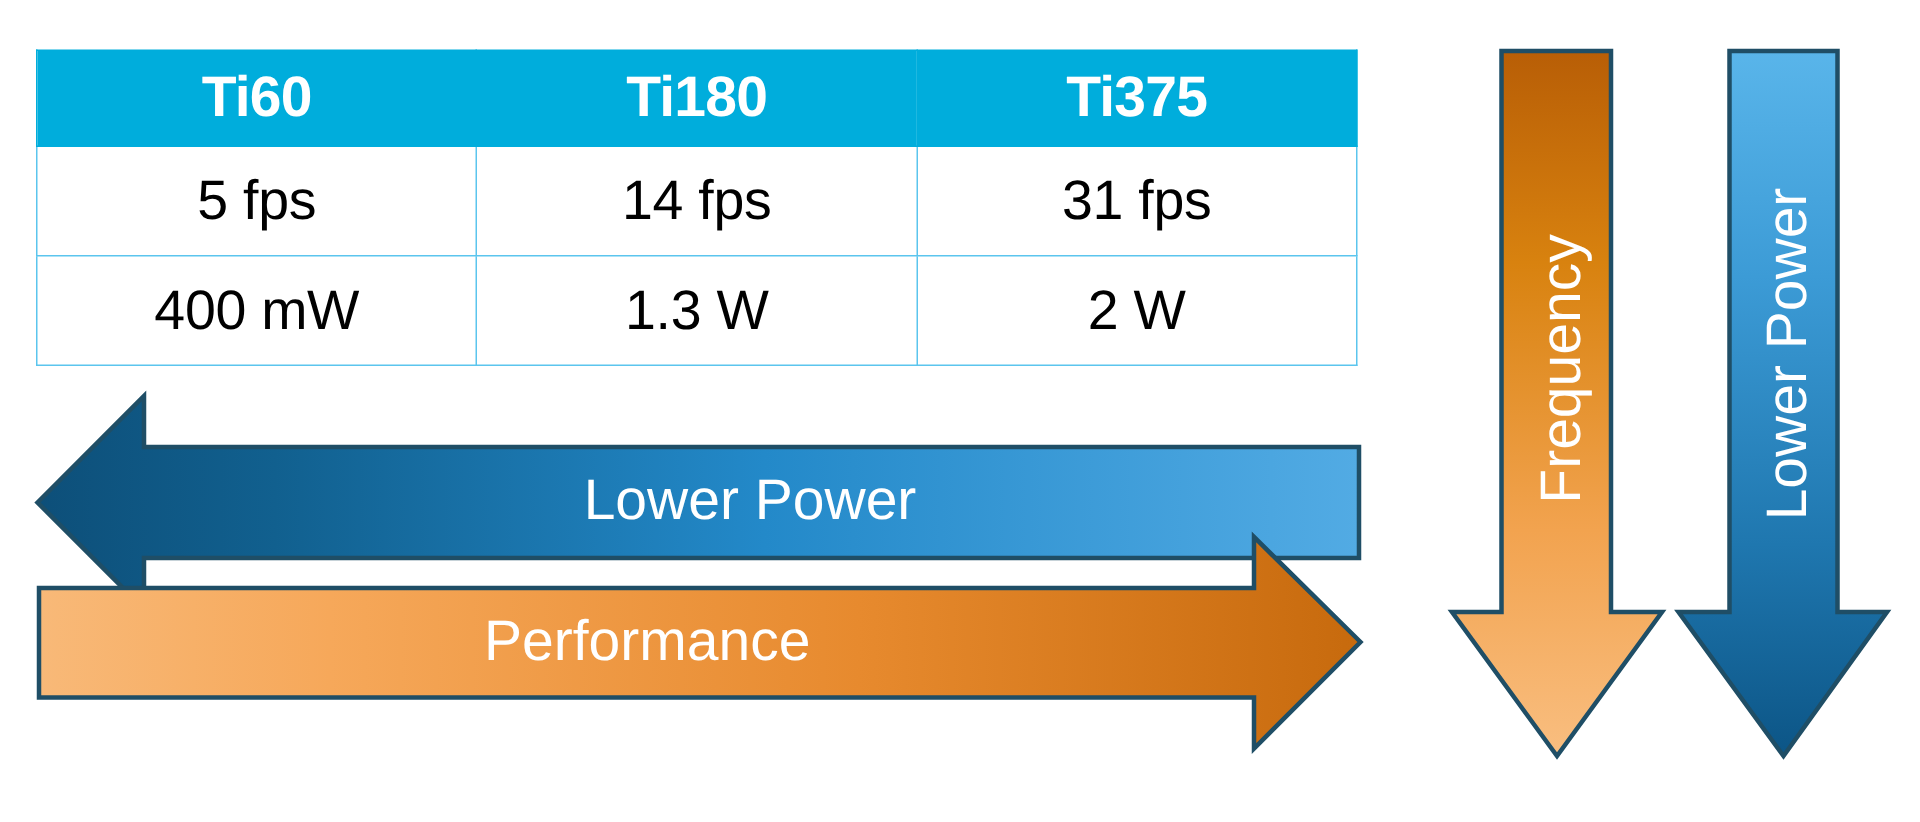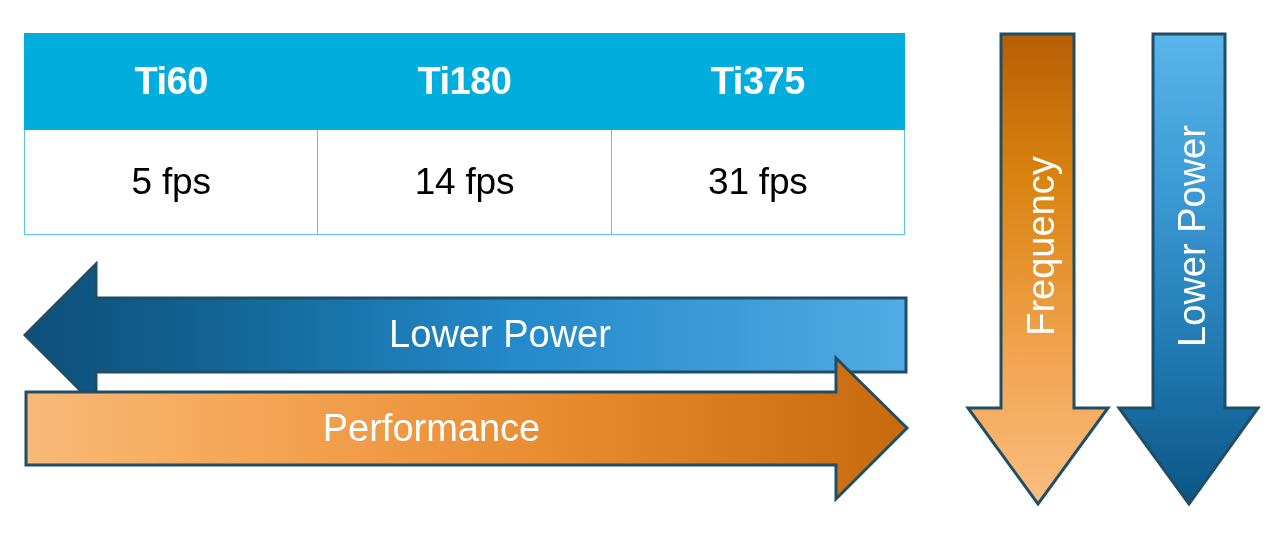--- a/index.html
+++ b/index.html
@@ -22,21 +22,21 @@
     left: 24px;
     top: 33px;
     width: 881px;
     border-collapse: collapse;
     table-layout: fixed;
   }
   #comparison-table td,
   #comparison-table th {
     border: 1px solid #5BC5EE;
     text-align: center;
-    padding: 16px;
+    padding: 0;
     box-sizing: border-box;
   }
   #comparison-table thead th {
     background: #00ADDC;
     border-color: #00ADDC;
     color: #ffffff;
     font-weight: bold;
     font-size: 38px;
     height: 63px;
     line-height: 63px;
@@ -138,20 +138,25 @@
       <th>Ti180</th>
       <th>Ti375</th>
     </tr>
   </thead>
   <tbody>
     <tr>
       <td>5 fps</td>
       <td>14 fps</td>
       <td>31 fps</td>
     </tr>
+    <tr>
+      <td>400 mW</td>
+      <td>1.3 W</td>
+      <td>2 W</td>
+    </tr>
   </tbody>
 </table>
 
 <div id="lower-power-arrow">
   <svg width="894" height="152" viewBox="0 0 894 152">
     <defs>
       <linearGradient id="gradLP" x1="0" y1="0" x2="1" y2="0">
         <stop offset="0" stop-color="#0D4F79"></stop>
         <stop offset="0.18" stop-color="#11608F"></stop>
         <stop offset="0.55" stop-color="#2389C9"></stop>

